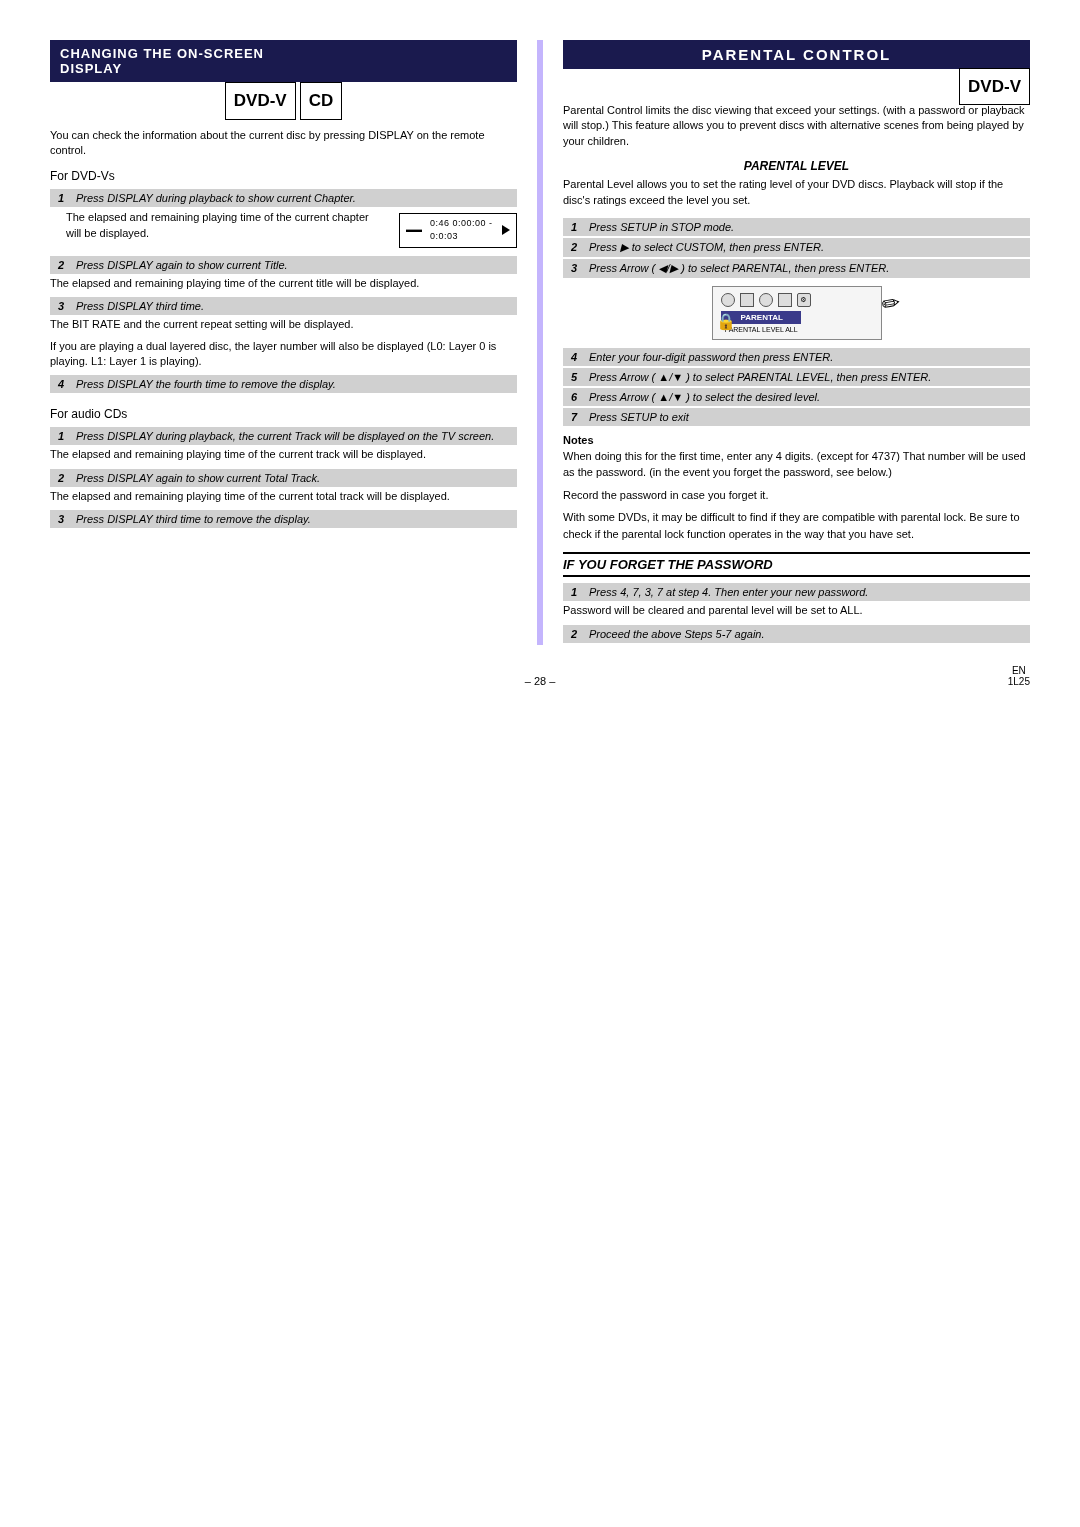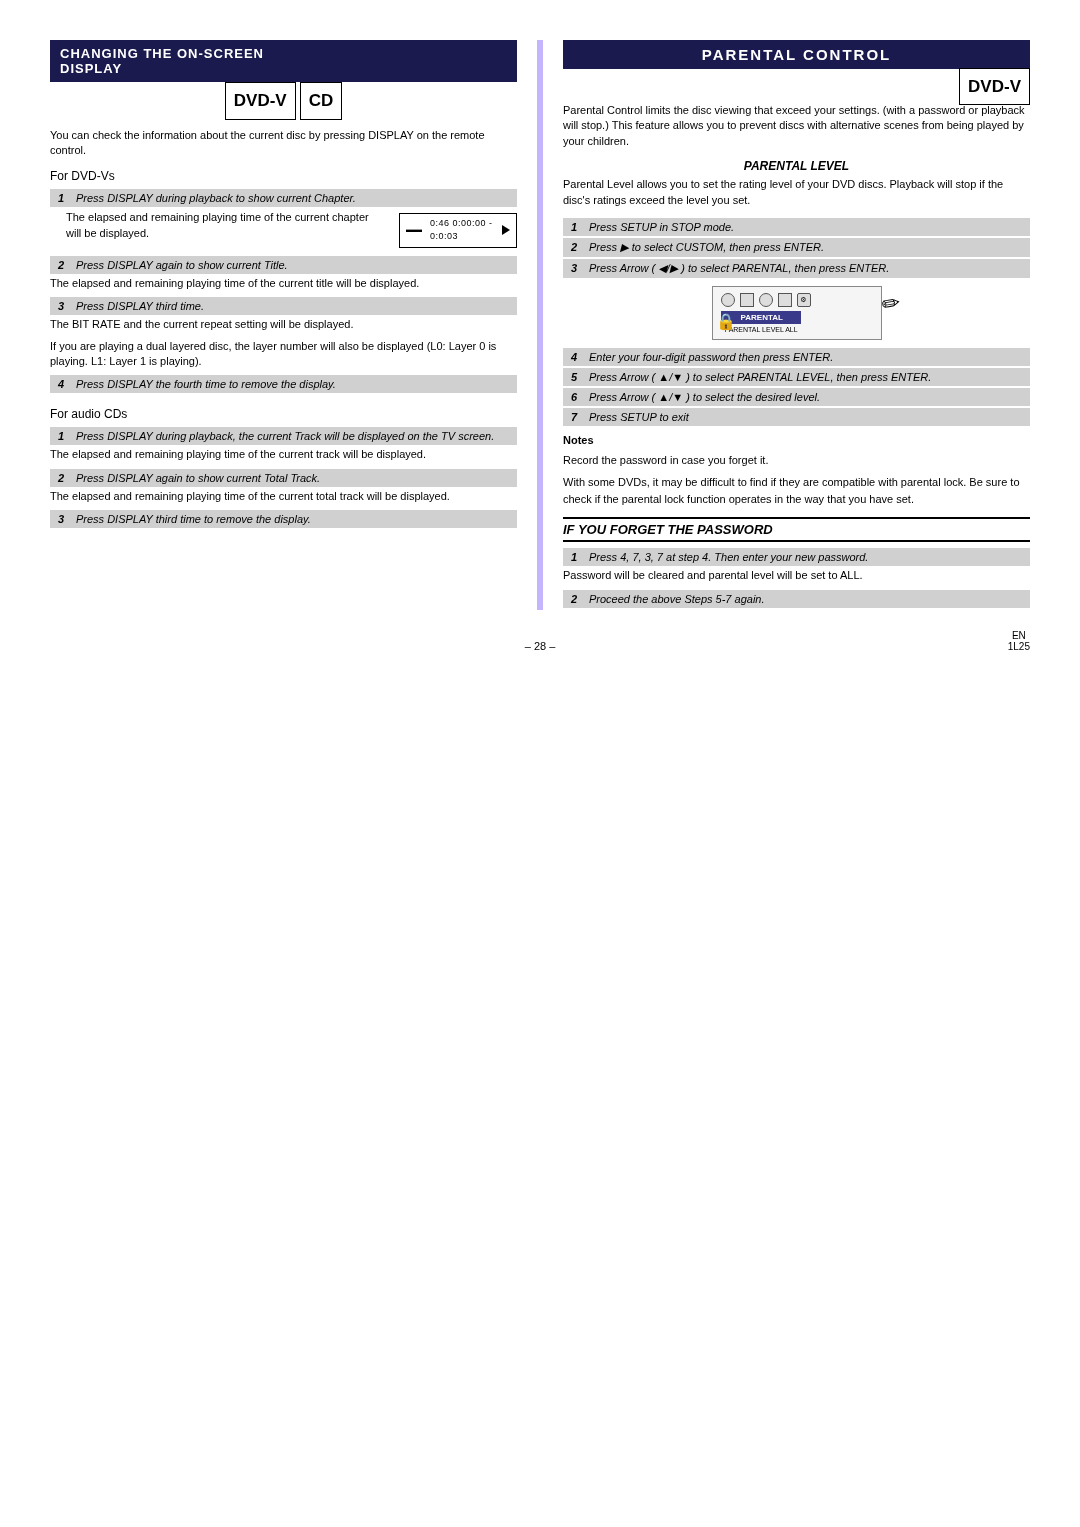--- a/index.html
+++ b/index.html
@@ -349,20 +349,21 @@
       <span class="step-text">Press Arrow ( ▲/▼ ) to select the desired level.</span>
     </div>
 
     <div class="step-row">
       <span class="step-number">7</span>
       <span class="step-text">Press SETUP to exit</span>
     </div>
 
     <div class="notes-section">
       <div class="notes-title">Notes</div>
+      <p class="notes-text">When doing this for the first time, enter any 4 digits. (except for 4737) That number will be used as the password. (in the event you forget the password, see below.)</p>
       <p class="notes-text" style="margin-top:6px;">Record the password in case you forget it.</p>
       <p class="notes-text" style="margin-top:6px;">With some DVDs, it may be difficult to find if they are compatible with parental lock. Be sure to check if the parental lock function operates in the way that you have set.</p>
     </div>
 
     <div class="forget-header">
       <span class="forget-title">IF YOU FORGET THE PASSWORD</span>
     </div>
 
     <div class="step-row">
       <span class="step-number">1</span>

